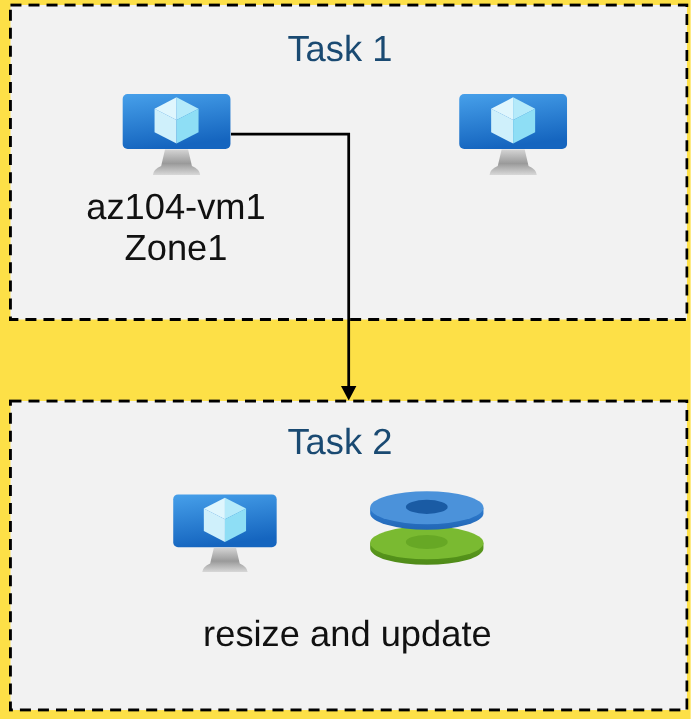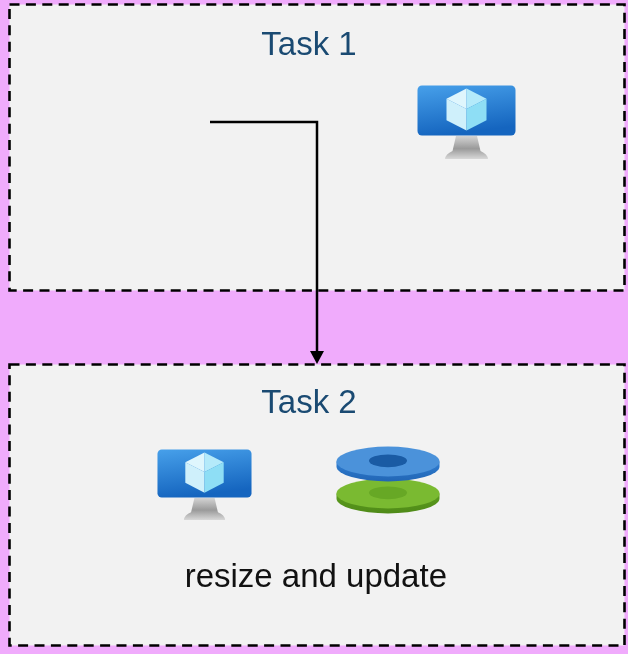--- a/index.html
+++ b/index.html
@@ -1,20 +1,20 @@
 <!DOCTYPE html>
 <html style="--box-fill: #f2f2f2; --border: #000000; --title: #1a4a72; --text: #111111; --arrow: #000000; --vm-screen-top: #3f98e7; --vm-screen-bottom: #1566c0; --disk-blue-top: #4b92da; --disk-blue-side: #2a75c8; --disk-blue-hole: #1a5ba4; --disk-green-top: #7aba31; --disk-green-side: #55931a; --disk-green-hole: #67a825;"><head>
 <meta charset="utf-8">
 <style>
   html, body { margin: 0; padding: 0; background: #ffffff; }
   .canvas {
     position: relative;
     width: 628px;
     height: 654px;
-    background: #f0abfc;
+    background: #fde047;
     font-family: "Liberation Sans", sans-serif;
     overflow: hidden;
   }
   .task-box { position: absolute; }
   .box-border { position: absolute; left: 0; top: 0; }
   .box-title {
     position: absolute;
     left: 0;
     width: 100%;
     text-align: center;
@@ -99,20 +99,29 @@
 
 <div class="canvas">
 
   <section class="task-box" style="left:8px; top:3px; width:618px; height:289px;">
     <svg class="box-border" width="618" height="289">
       <rect x="1.5" y="1.5" width="615" height="286" fill="var(--box-fill,#f2f2f2)" stroke="var(--border,#000)" stroke-width="2.6" stroke-dasharray="10 6.4"></rect>
     </svg>
 
     <h2 class="box-title" style="top:22px;">Task 1</h2>
 
+    <div class="vm-group" style="left:34px; top:0; width:236px; height:289px;">
+      <svg class="abs" style="left:69px; top:82px;" width="99" height="76">
+        <use href="#vm-icon"></use>
+      </svg>
+      <div class="vm-label" style="left:0; top:166px; width:236px;">
+        <div>az104-vm1</div>
+        <div>Zone1</div>
+      </div>
+    </div>
 
     <div class="vm-group" style="left:337px; top:0; width:236px; height:289px;">
       <svg class="abs" style="left:72px; top:82px;" width="99" height="76">
         <use href="#vm-icon"></use>
       </svg>
       <div class="vm-label" style="left:0; top:166px; width:236px;">
       </div>
     </div>
   </section>
 

